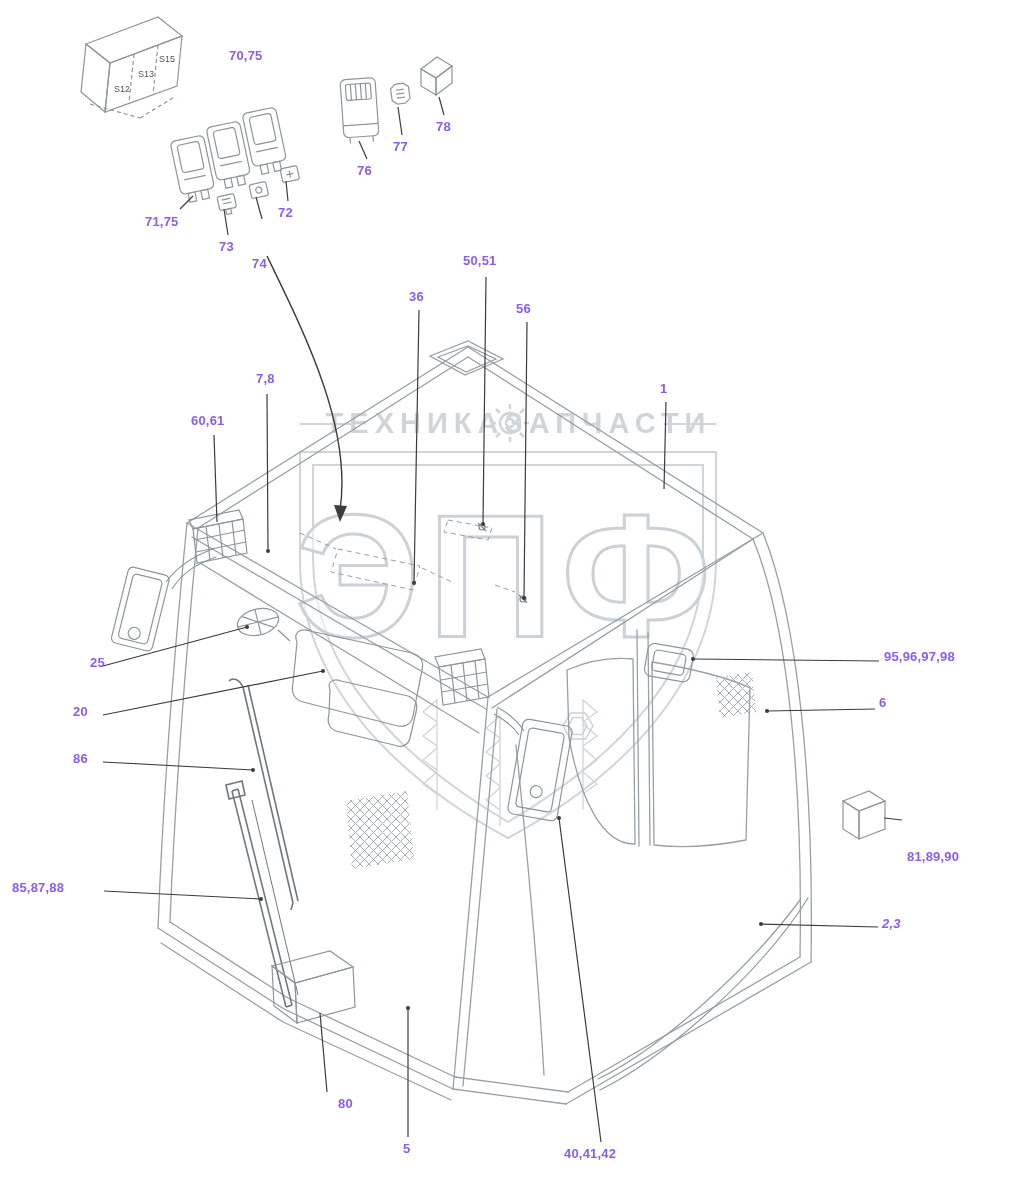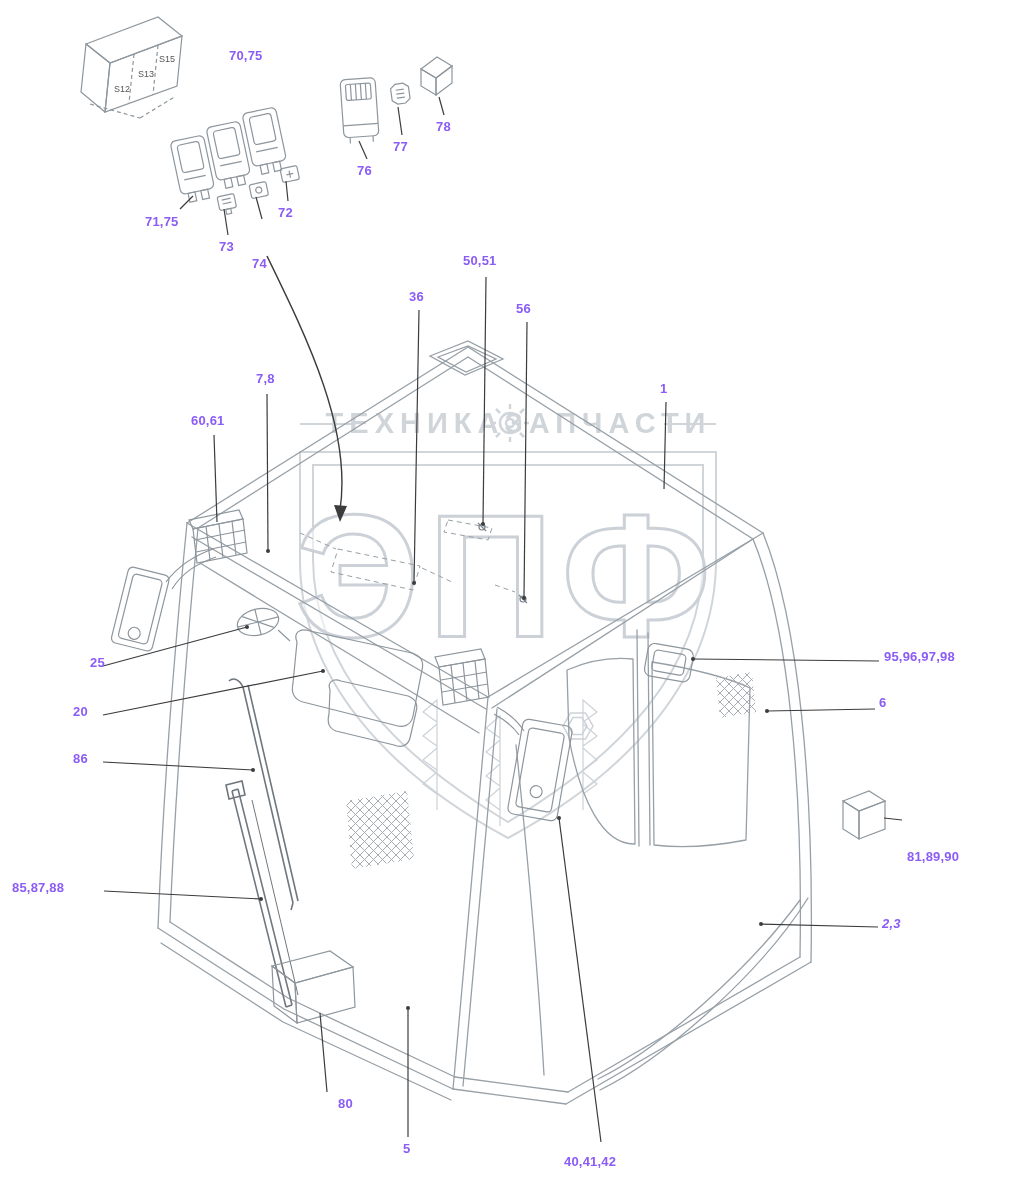--- a/index.html
+++ b/index.html
@@ -306,19 +306,19 @@
   <div class="callout" style="left:516px; top:301px;">56</div>
   <div class="callout" style="left:660px; top:381px;">1</div>
   <div class="callout" style="left:256px; top:371px;">7,8</div>
   <div class="callout" style="left:191px; top:413px;">60,61</div>
   <div class="callout" style="left:90px;  top:655px;">25</div>
   <div class="callout" style="left:73px;  top:704px;">20</div>
   <div class="callout" style="left:73px;  top:751px;">86</div>
   <div class="callout" style="left:12px;  top:880px;">85,87,88</div>
   <div class="callout" style="left:314px; top:1096px;margin-left:24px;">80</div>
   <div class="callout" style="left:403px; top:1141px;">5</div>
-  <div class="callout" style="left:564px; top:1146px;margin-top:8px;">40,41,42</div>
+  <div class="callout" style="left:564px; top:1146px;">40,41,42</div>
   <div class="callout" style="left:884px; top:649px;">95,96,97,98</div>
   <div class="callout" style="left:879px; top:695px;">6</div>
   <div class="callout" style="left:907px; top:806px;margin-top:43px;">81,89,90</div>
   <div class="callout" style="left:882px; top:916px;font-style:italic;">2,3</div>
 
 </div>
 
 </body></html>

